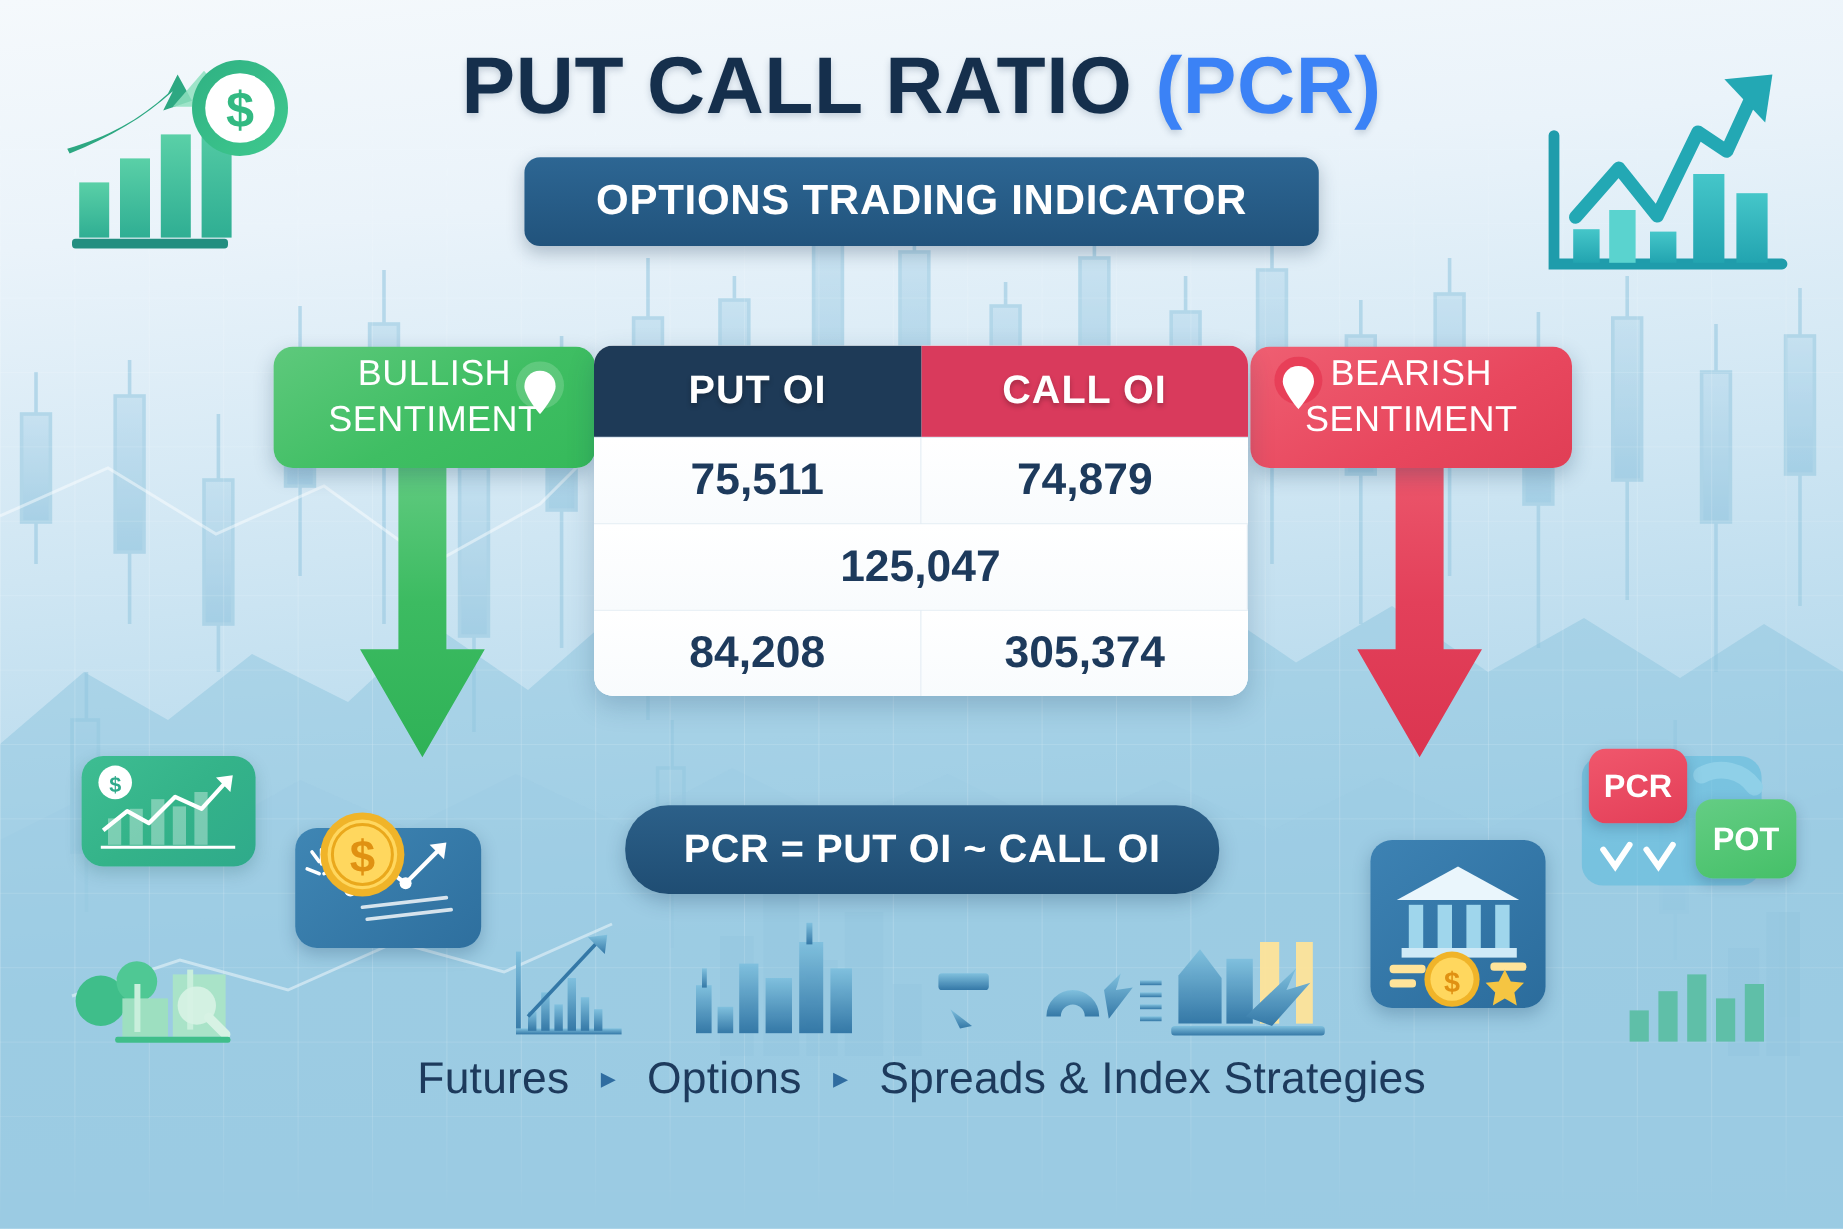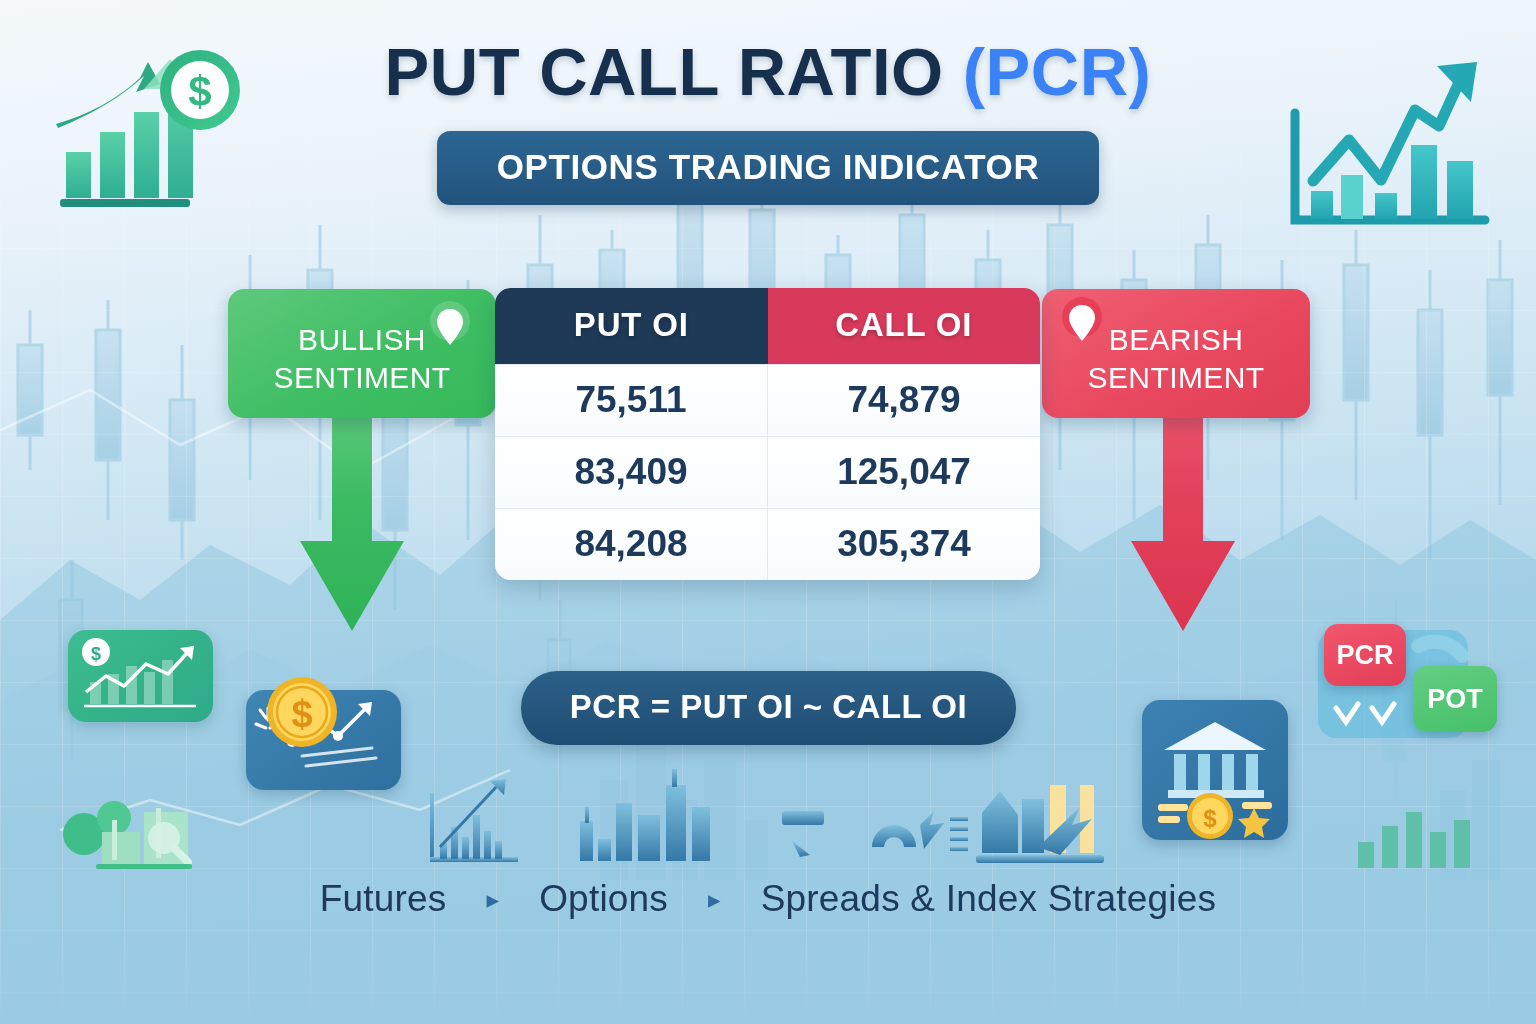--- a/index.html
+++ b/index.html
@@ -42,21 +42,21 @@
     box-shadow: 0 5px 14px rgba(20,50,80,.28);
   }
 
   
   .logo-left  { position: absolute; left: 52px; top: 44px;  width: 200px; height: 190px; }
   .logo-right { position: absolute; left: 1285px; top: 48px; width: 215px; height: 185px; }
 
   
   .badge {
     position: absolute; width: 268px; border-radius: 16px;
-    color: #fff; text-align: center; padding: 32px 14px 20px;
+    color: #fff; text-align: center; padding: 4px 14px 20px;
     font-size: 30px; letter-spacing: .4px; line-height: 1.28;
     box-shadow: 0 6px 16px rgba(20,60,90,.25);
   }
   .badge-bullish { left: 228px; top: 289px; background: linear-gradient(150deg, #5ec97c 0%, #3fbe63 55%, #35b95a 100%); }
   .badge-bearish { left: 1042px; top: 289px; background: linear-gradient(150deg, #ef5a6e 0%, #e8soup 0%, #e94b60 55%, #e2once 100%); background: linear-gradient(150deg, #ef5f72 0%, #e8475e 60%, #e03e55 100%); }
   .badge-line2 { display: block; }
 
   .badge-pin { position: absolute; width: 44px; height: 52px; }
   .pin-bullish { right: 24px; top: 12px; }
   .pin-bearish { left: 18px; top: 8px; }
@@ -127,21 +127,21 @@
   .bubble-pot { left: 95px; top: 46px; width: 84px; height: 66px;
     background: linear-gradient(160deg, #64cd84 0%, #45c068 100%); }
 
   
   .icon-band { position: absolute; left: 420px; top: 755px; width: 700px; height: 125px; opacity: .95; }
   .side-bars-right { position: absolute; left: 1352px; top: 790px; width: 135px; height: 80px; }
 
   
   .breadcrumb {
     position: absolute; left: 0; top: 878px; width: 100%;
-    display: flex; align-items: center; justify-content: center; gap: 40px;
+    display: flex; align-items: center; justify-content: center; gap: 26px;
     font-size: 37px; color: #1d3a5c; font-weight: normal;
   }
   .crumb { letter-spacing: .2px; }
   .crumb-sep { color: #2f6ca0; font-size: 25px; line-height: 1; }
 </style>
 </head>
 <body>
 
 <div class="bg-layer bg-candles">
   <svg width="1536" height="1024" viewBox="0 0 1536 1024">
@@ -336,21 +336,20 @@
 <div class="table-card">
   <div class="t-head">
     <div class="th-put">PUT OI</div>
     <div class="th-call">CALL OI</div>
   </div>
   <div class="t-row">
     <div>75,511</div>
     <div>74,879</div>
   </div>
   <div class="t-row">
-    <div>83,409</div>
     <div>125,047</div>
   </div>
   <div class="t-row">
     <div>84,208</div>
     <div>305,374</div>
   </div>
 </div>
 
 <div class="formula">PCR = PUT OI ~ CALL OI</div>
 

